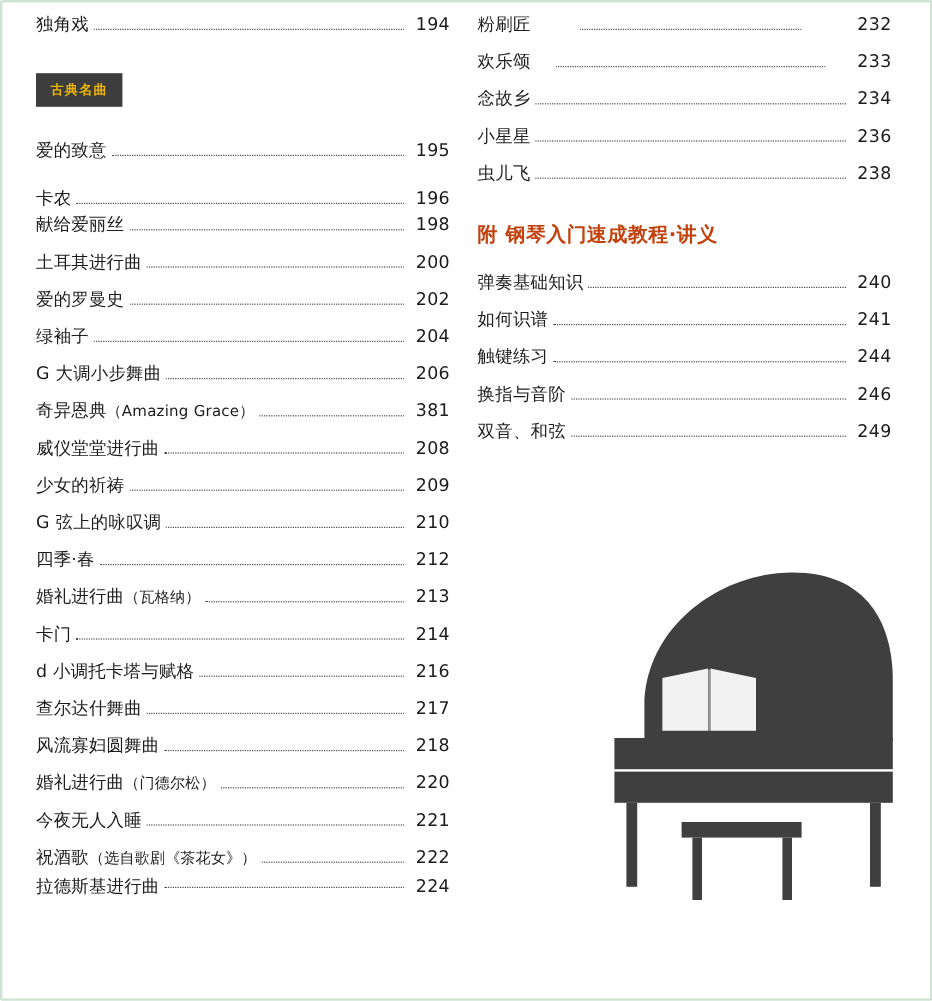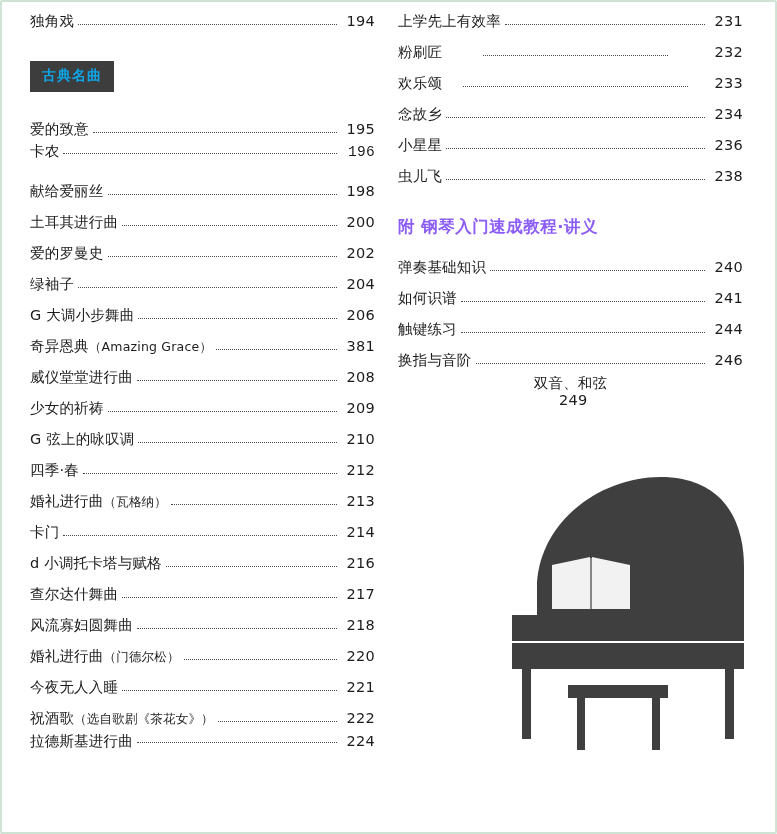--- a/index.html
+++ b/index.html
@@ -35,29 +35,29 @@
     top: 0;
     width: 345px;
   }
   .col-left { left: 28px; }
   .col-right { left: 396px; }
 
   
   .section-head {
     display: inline-block;
     background: #3d3d3d;
-    color: #0ea5e9;
-    font-size: 14px;
+    color: #eab308;
+    font-size: 11px;
     font-weight: bold;
     letter-spacing: 1px;
     padding: 6px 12px 7px 12px;
     margin: 0;
   }
   .section-head-plain {
-    color: #8b5cf6;
+    color: #c2410c;
     font-size: 16.5px;
     font-weight: bold;
     letter-spacing: 0.5px;
     padding: 0;
     margin: 0;
   }
 
   
   .toc-item {
     display: flex;
@@ -123,21 +123,21 @@
             <span class="toc-title">独角戏</span>
             <span class="toc-dots"></span>
             <span class="toc-page">194</span>
           </div>
         </div>
       <div class="spacer-lg"></div>
       <div id="lb1"><div class="section-head">古典名曲</div><div style="height: 22px;"></div><div class="toc-item" style="height: 31px; align-items: center;">
             <span class="toc-title">爱的致意</span>
             <span class="toc-dots"></span>
             <span class="toc-page">195</span>
-          </div><div class="toc-item" style="height: 31px; align-items: flex-start; font-family: Liberation Mono, monospace;">
+          </div><div class="toc-item" style="height: 31px; align-items: flex-end;">
             <span class="toc-title">卡农</span>
             <span class="toc-dots"></span>
             <span class="toc-page">196</span>
           </div><div class="toc-item" style="height: 31px; align-items: center;">
             <span class="toc-title">献给爱丽丝</span>
             <span class="toc-dots"></span>
             <span class="toc-page">198</span>
           </div><div class="toc-item" style="height: 31px; align-items: center;">
             <span class="toc-title">土耳其进行曲</span>
             <span class="toc-dots"></span>
@@ -209,25 +209,20 @@
           </div><div class="toc-item" style="height: 31px; ">
             <span class="toc-title">拉德斯基进行曲</span>
             <span class="toc-dots"></span>
             <span class="toc-page">224</span>
           </div></div>
     </div>
 
     <div class="col col-right">
       <div style="height:4px"></div>
       <div id="rb0">
-          <div class="toc-item" style="height: 31px; align-items: center;">
-            <span class="toc-title">上学先上有效率</span>
-            <span class="toc-dots"></span>
-            <span class="toc-page">231</span>
-          </div>
           <div class="toc-item" style="height: 31px; align-items: center; gap: 37px;">
             <span class="toc-title">粉刷匠</span>
             <span class="toc-dots"></span>
             <span class="toc-page">232</span>
           </div>
           <div class="toc-item" style="height: 31px; align-items: center; gap: 17px;">
             <span class="toc-title">欢乐颂</span>
             <span class="toc-dots"></span>
             <span class="toc-page">233</span>
           </div>
@@ -264,21 +259,21 @@
           <div class="toc-item" style="height: 31px; align-items: center;">
             <span class="toc-title">触键练习</span>
             <span class="toc-dots"></span>
             <span class="toc-page">244</span>
           </div>
           <div class="toc-item" style="height: 31px; align-items: center;">
             <span class="toc-title">换指与音阶</span>
             <span class="toc-dots"></span>
             <span class="toc-page">246</span>
           </div>
-          <div class="toc-item" style="height: 31px; align-items: center; flex-direction: column;">
+          <div class="toc-item" style="height: 31px; align-items: center;">
             <span class="toc-title">双音、和弦</span>
             <span class="toc-dots"></span>
             <span class="toc-page">249</span>
           </div>
         </div>
     </div>
 
     <div id="piano">
       <svg viewBox="0 0 270 300" width="270" height="300" xmlns="http://www.w3.org/2000/svg">
 

